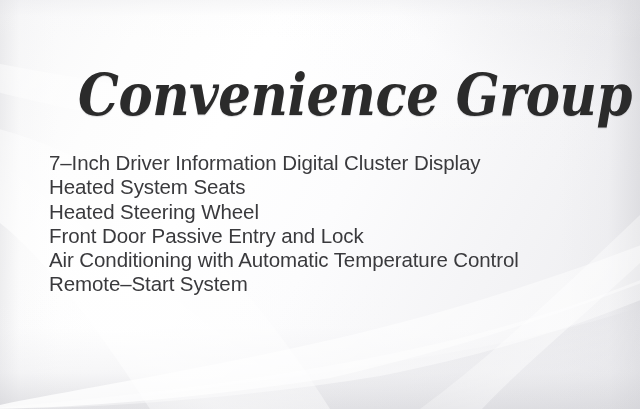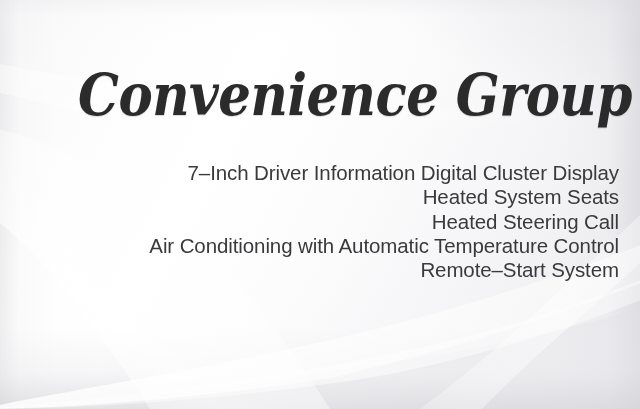--- a/index.html
+++ b/index.html
@@ -8,21 +8,20 @@
     background: #ffffff;
   }
 
   #slide {
     position: relative;
     width: 640px;
     height: 409px;
     overflow: hidden;
     background: #fbfbfc;
     font-family: "Liberation Sans", sans-serif;
-    text-align: right;
   }
 
   
   .bg-layer {
     position: absolute;
     inset: 0;
     pointer-events: none;
   }
 
   .bg-base {
@@ -105,21 +104,21 @@
     transform: scaleX(0.90);
     transform-origin: left top;
     text-shadow: 0 1px 1px rgba(150,150,155,0.35);
   }
 
   
   .feature-list {
     position: absolute;
     left: 47px;
     top: 149px;
-    margin: 12px;
+    margin: 2px;
     padding: 0;
     list-style: none;
     width: 560px;
   }
 
   .feature-list li {
     font-family: "Liberation Sans", sans-serif;
     font-size: 20.5px;
     line-height: 24.3px;
     color: #3a3a3d;
@@ -183,18 +182,19 @@
 
     <path d="M -20 60 C 140 92, 330 116, 560 108 C 610 106, 640 102, 660 98
              L 660 128 C 600 140, 420 150, 260 136 C 120 124, 30 100, -20 88 Z" fill="url(#gradTopE)" opacity="0.70"></path>
   </svg>
 
   <div class="title">Convenience Group</div>
 
   <ul class="feature-list">
     <li>7–Inch Driver Information Digital Cluster Display</li>
     <li>Heated System Seats</li>
-    <li>Heated Steering Call</li>
+    <li>Heated Steering Wheel</li>
+    <li>Front Door Passive Entry and Lock</li>
     <li>Air Conditioning with Automatic Temperature Control</li>
     <li>Remote–Start System</li>
   </ul>
 
 </div>
 
 </body></html>

